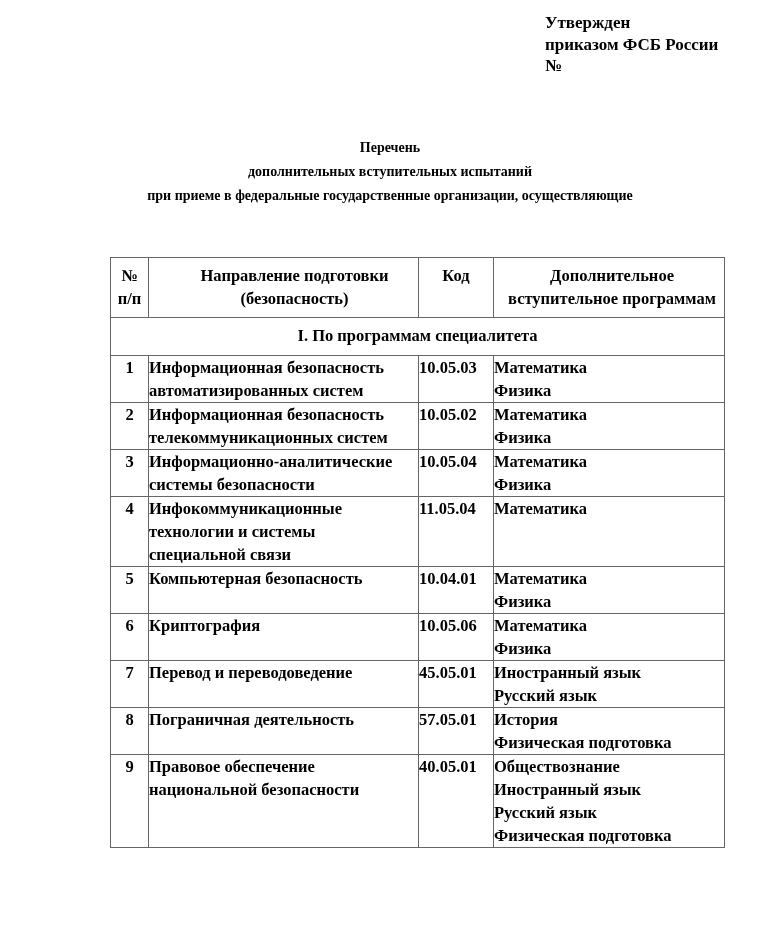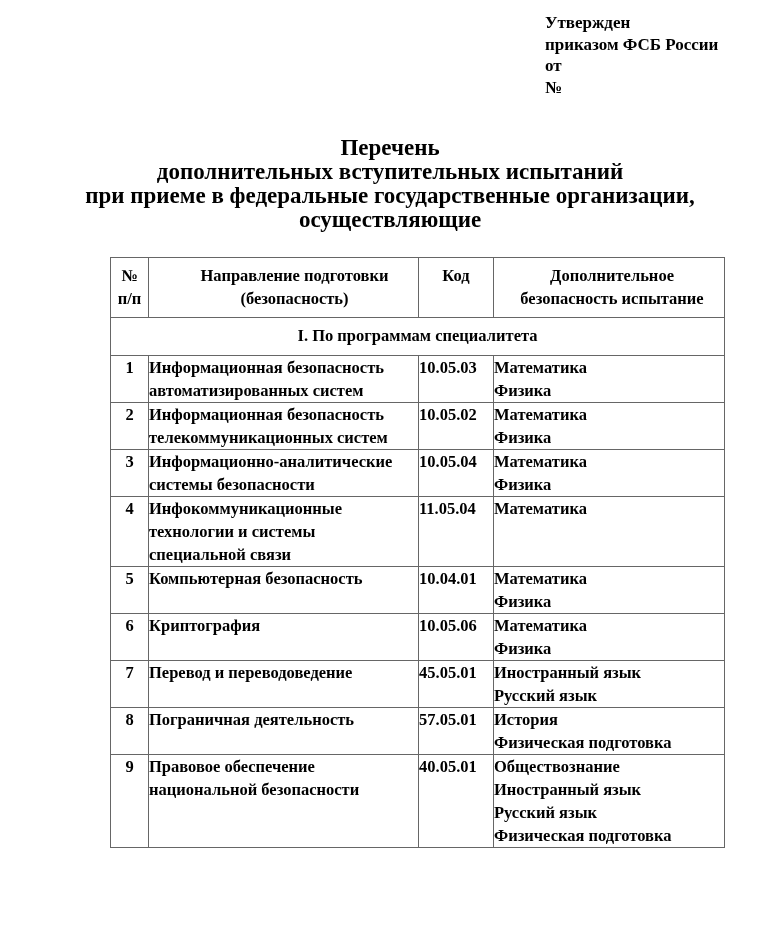--- a/index.html
+++ b/index.html
@@ -39,21 +39,21 @@
     white-space: nowrap;
   }
 
   
   .doc-title {
     position: absolute;
     left: 0;
     top: 136px;
     width: 780px;
     text-align: center;
-    font-size: 23px;
+    font-size: 14px;
     line-height: 24px;
   }
   .doc-title .tline {
     display: block;
   }
 
   
   .table-wrap {
     position: absolute;
     left: 110px;
@@ -115,21 +115,20 @@
   .exam-line { display: block; }
 </style>
 </head>
 <body>
 
 <div class="page">
 
   <div class="approval-block">
     <div>Утвержден</div>
     <div>приказом ФСБ России</div>
-    <div>от</div>
     <div>№</div>
   </div>
 
   <div class="doc-title">
     <span class="tline">Перечень</span>
     <span class="tline">дополнительных вступительных испытаний</span>
     <span class="tline">при приеме в федеральные государственные организации, осуществляющие</span>
   </div>
 
   <div class="table-wrap">
@@ -149,21 +148,21 @@
           </td>
           <td class="cell-name">
             <span class="line">Направление подготовки</span>
             <span class="line">(безопасность)</span>
           </td>
           <td class="cell-code" style="text-align:center;">
             <span class="line">Код</span>
           </td>
           <td class="cell-exam">
             <span class="line">Дополнительное</span>
-            <span class="line">безопасность испытание</span>
+            <span class="line">вступительное программам</span>
           </td>
         </tr>
 
         <tr class="section-row">
           <td class="cell-section" colspan="4">I. По программам специалитета</td>
         </tr>
 
         <tr>
           <td class="cell-num">1</td>
           <td class="cell-name">

